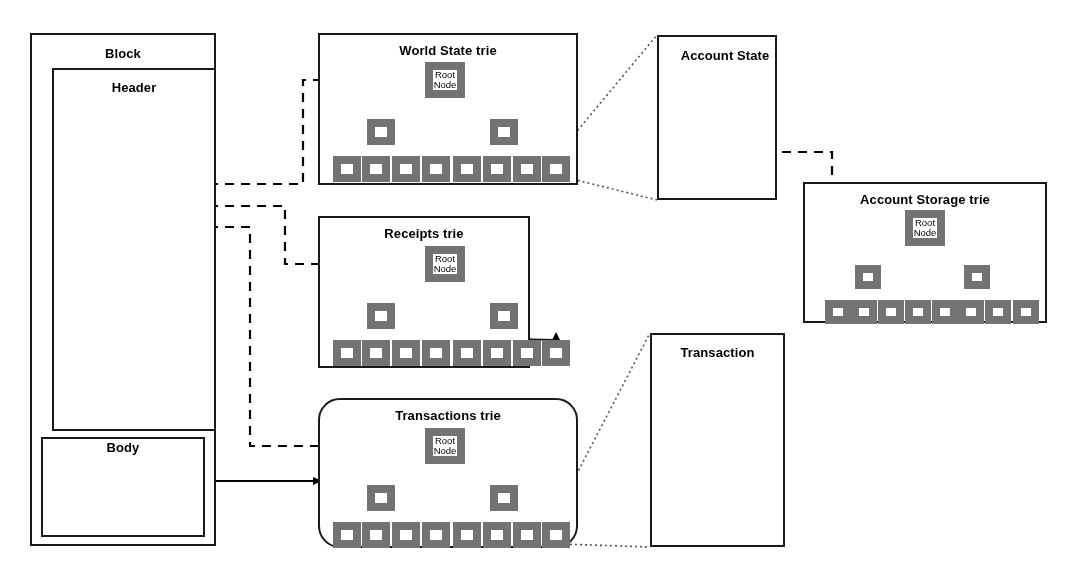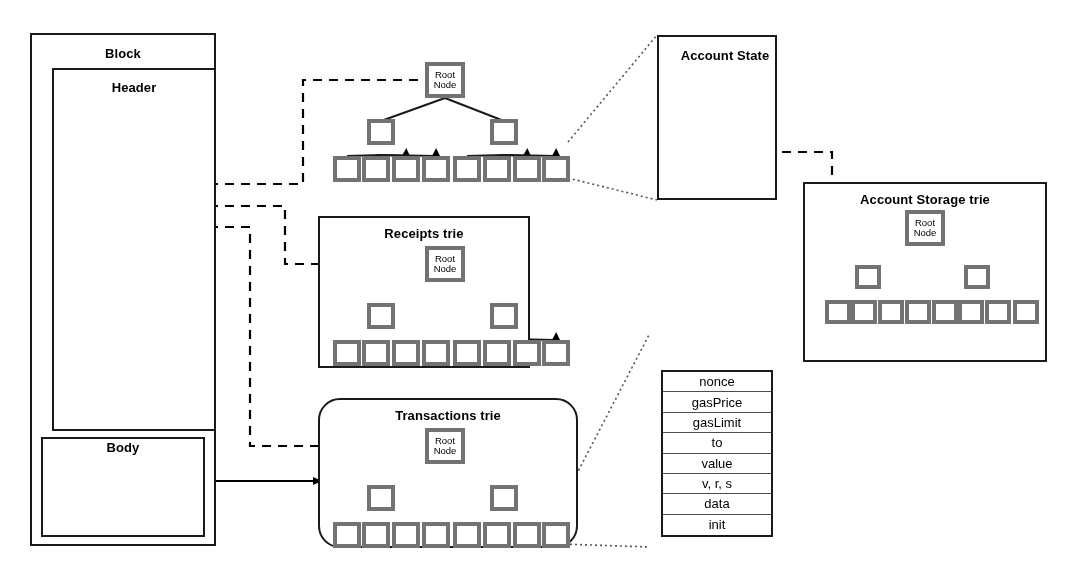--- a/index.html
+++ b/index.html
@@ -58,21 +58,21 @@
     align-items: center;
     justify-content: center;
     background: #fff;
   }
   .field:last-child { border-bottom: none; }
 
   
   .tnode {
     position: absolute;
     box-sizing: border-box;
-    border: 4px solid #737373;
+    border: 8px solid #737373;
     background: #fff;
     z-index: 3;
   }
   .tnode.rootnode {
     display: flex;
     flex-direction: column;
     align-items: center;
     justify-content: center;
     font-size: 9.5px;
     line-height: 1.05;
@@ -195,20 +195,23 @@
 
   <div class="panel" style="left:41px; top:437px; width:164px; height:100px;">
     <div class="panel-title" style="margin-top:1px;">Body</div>
   </div>
 
   <div class="fieldstack" style="left:50px; top:468px; width:146px; height:60px;">
       <div class="field" style="height: 28px;">List of Transactions</div>
       <div class="field" style="height: 28px;">List of Ommers</div>
     </div>
 
+  <div class="panel" style="left:318px; top:33px; width:260px; height:152px;">
+    <div class="panel-title" style="margin-top:8px;">World State trie</div>
+  </div>
   <div class="tnode rootnode" style="left:425px; top:62px; width:40px; height:36px;">
     <span>Root</span>
     <span>Node</span>
   </div>
   <div class="tnode" style="left:367px; top:119px; width:28px; height:26px;"></div>
   <div class="tnode" style="left:490px; top:119px; width:28px; height:26px;"></div>
   <div class="tnode" style="left:333px; top:156px; width:28px; height:26px;"></div>
   <div class="tnode" style="left:362px; top:156px; width:28px; height:26px;"></div>
   <div class="tnode" style="left:392px; top:156px; width:28px; height:26px;"></div>
   <div class="tnode" style="left:422px; top:156px; width:28px; height:26px;"></div>
@@ -256,38 +259,41 @@
   <div class="panel" style="left:657px; top:35px; width:120px; height:165px;">
     <div class="panel-title" style="margin-top:11px;padding-left:16px;">Account State</div>
   </div>
   <div class="fieldstack" style="left:667px; top:77px; width:100px; height:113px;">
       <div class="field" style="height: 27.25px;">nonce</div>
       <div class="field" style="height: 27.25px;">balance</div>
       <div class="field" style="height: 27.25px;">storageRoot</div>
       <div class="field" style="height: 27.25px;">codeHash</div>
     </div>
 
-  <div class="panel" style="left:803px; top:182px; width:244px; height:180px;">
+  <div class="panel" style="left:803px; top:182px; width:244px; height:141px;">
     <div class="panel-title" style="margin-top:8px;">Account Storage trie</div>
   </div>
   <div class="tnode rootnode" style="left:905px; top:210px; width:40px; height:36px;">
     <span>Root</span>
     <span>Node</span>
   </div>
   <div class="tnode" style="left:855px; top:265px; width:26px; height:24px;"></div>
   <div class="tnode" style="left:964px; top:265px; width:26px; height:24px;"></div>
   <div class="tnode" style="left:825px; top:300px; width:26px; height:24px;"></div>
   <div class="tnode" style="left:851px; top:300px; width:26px; height:24px;"></div>
   <div class="tnode" style="left:878px; top:300px; width:26px; height:24px;"></div>
   <div class="tnode" style="left:905px; top:300px; width:26px; height:24px;"></div>
   <div class="tnode" style="left:932px; top:300px; width:26px; height:24px;"></div>
   <div class="tnode" style="left:958px; top:300px; width:26px; height:24px;"></div>
   <div class="tnode" style="left:985px; top:300px; width:26px; height:24px;"></div>
   <div class="tnode" style="left:1013px; top:300px; width:26px; height:24px;"></div>
 
+  <div class="panel" style="left:650px; top:333px; width:135px; height:214px;">
+    <div class="panel-title" style="margin-top:10px;">Transaction</div>
+  </div>
   <div class="fieldstack" style="left:661px; top:370px; width:112px; height:167px;">
       <div class="field" style="height: 20.375px;">nonce</div>
       <div class="field" style="height: 20.375px;">gasPrice</div>
       <div class="field" style="height: 20.375px;">gasLimit</div>
       <div class="field" style="height: 20.375px;">to</div>
       <div class="field" style="height: 20.375px;">value</div>
       <div class="field" style="height: 20.375px;">v, r, s</div>
       <div class="field" style="height: 20.375px;">data</div>
       <div class="field" style="height: 20.375px;">init</div>
     </div>

